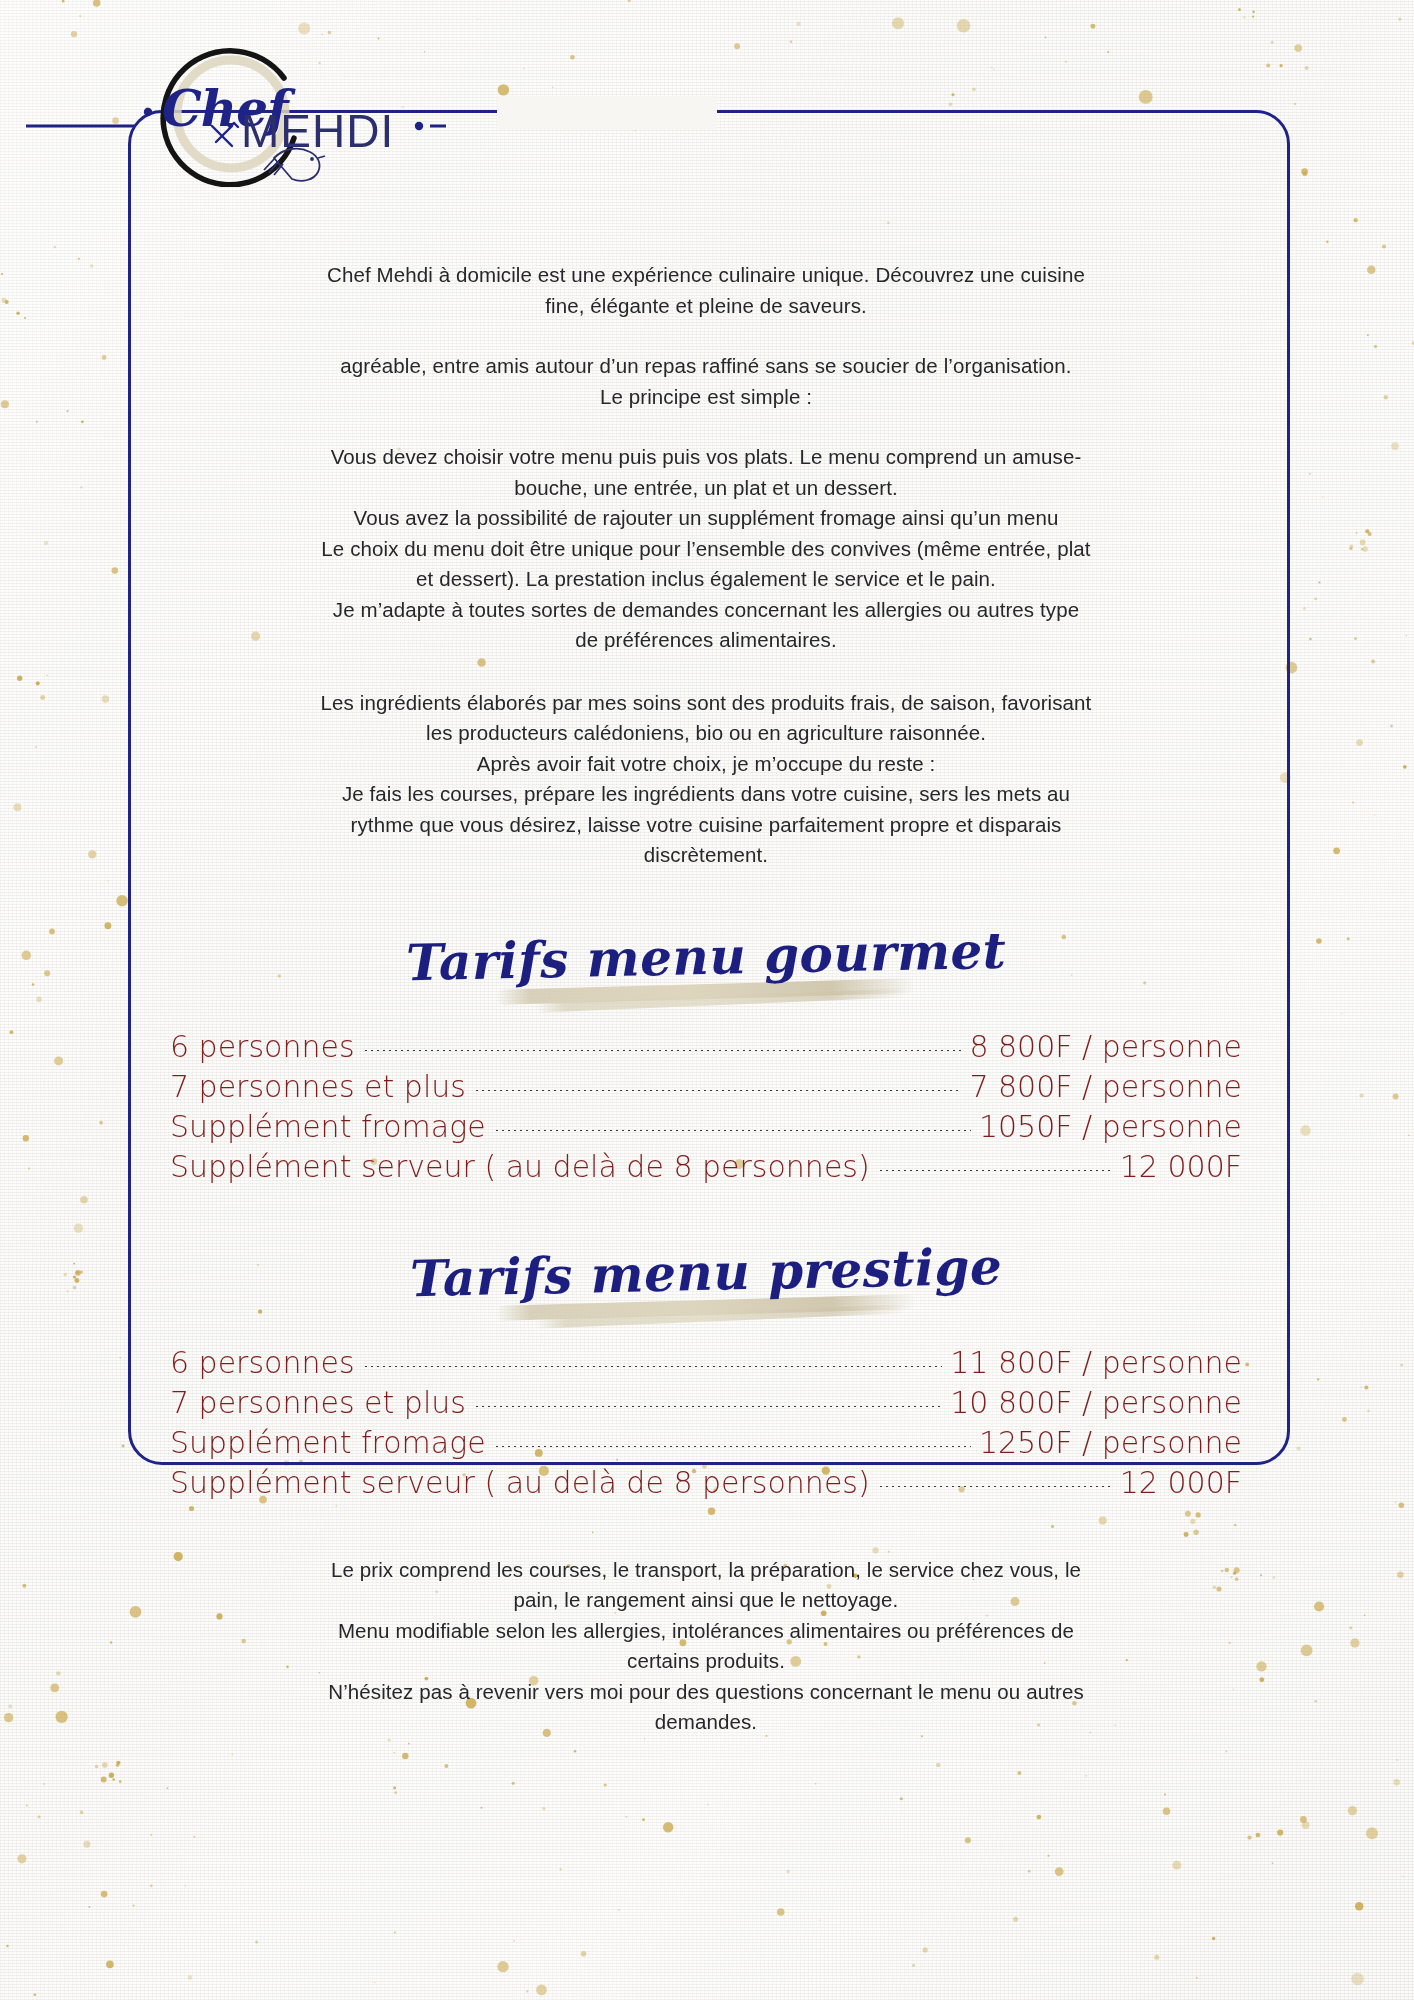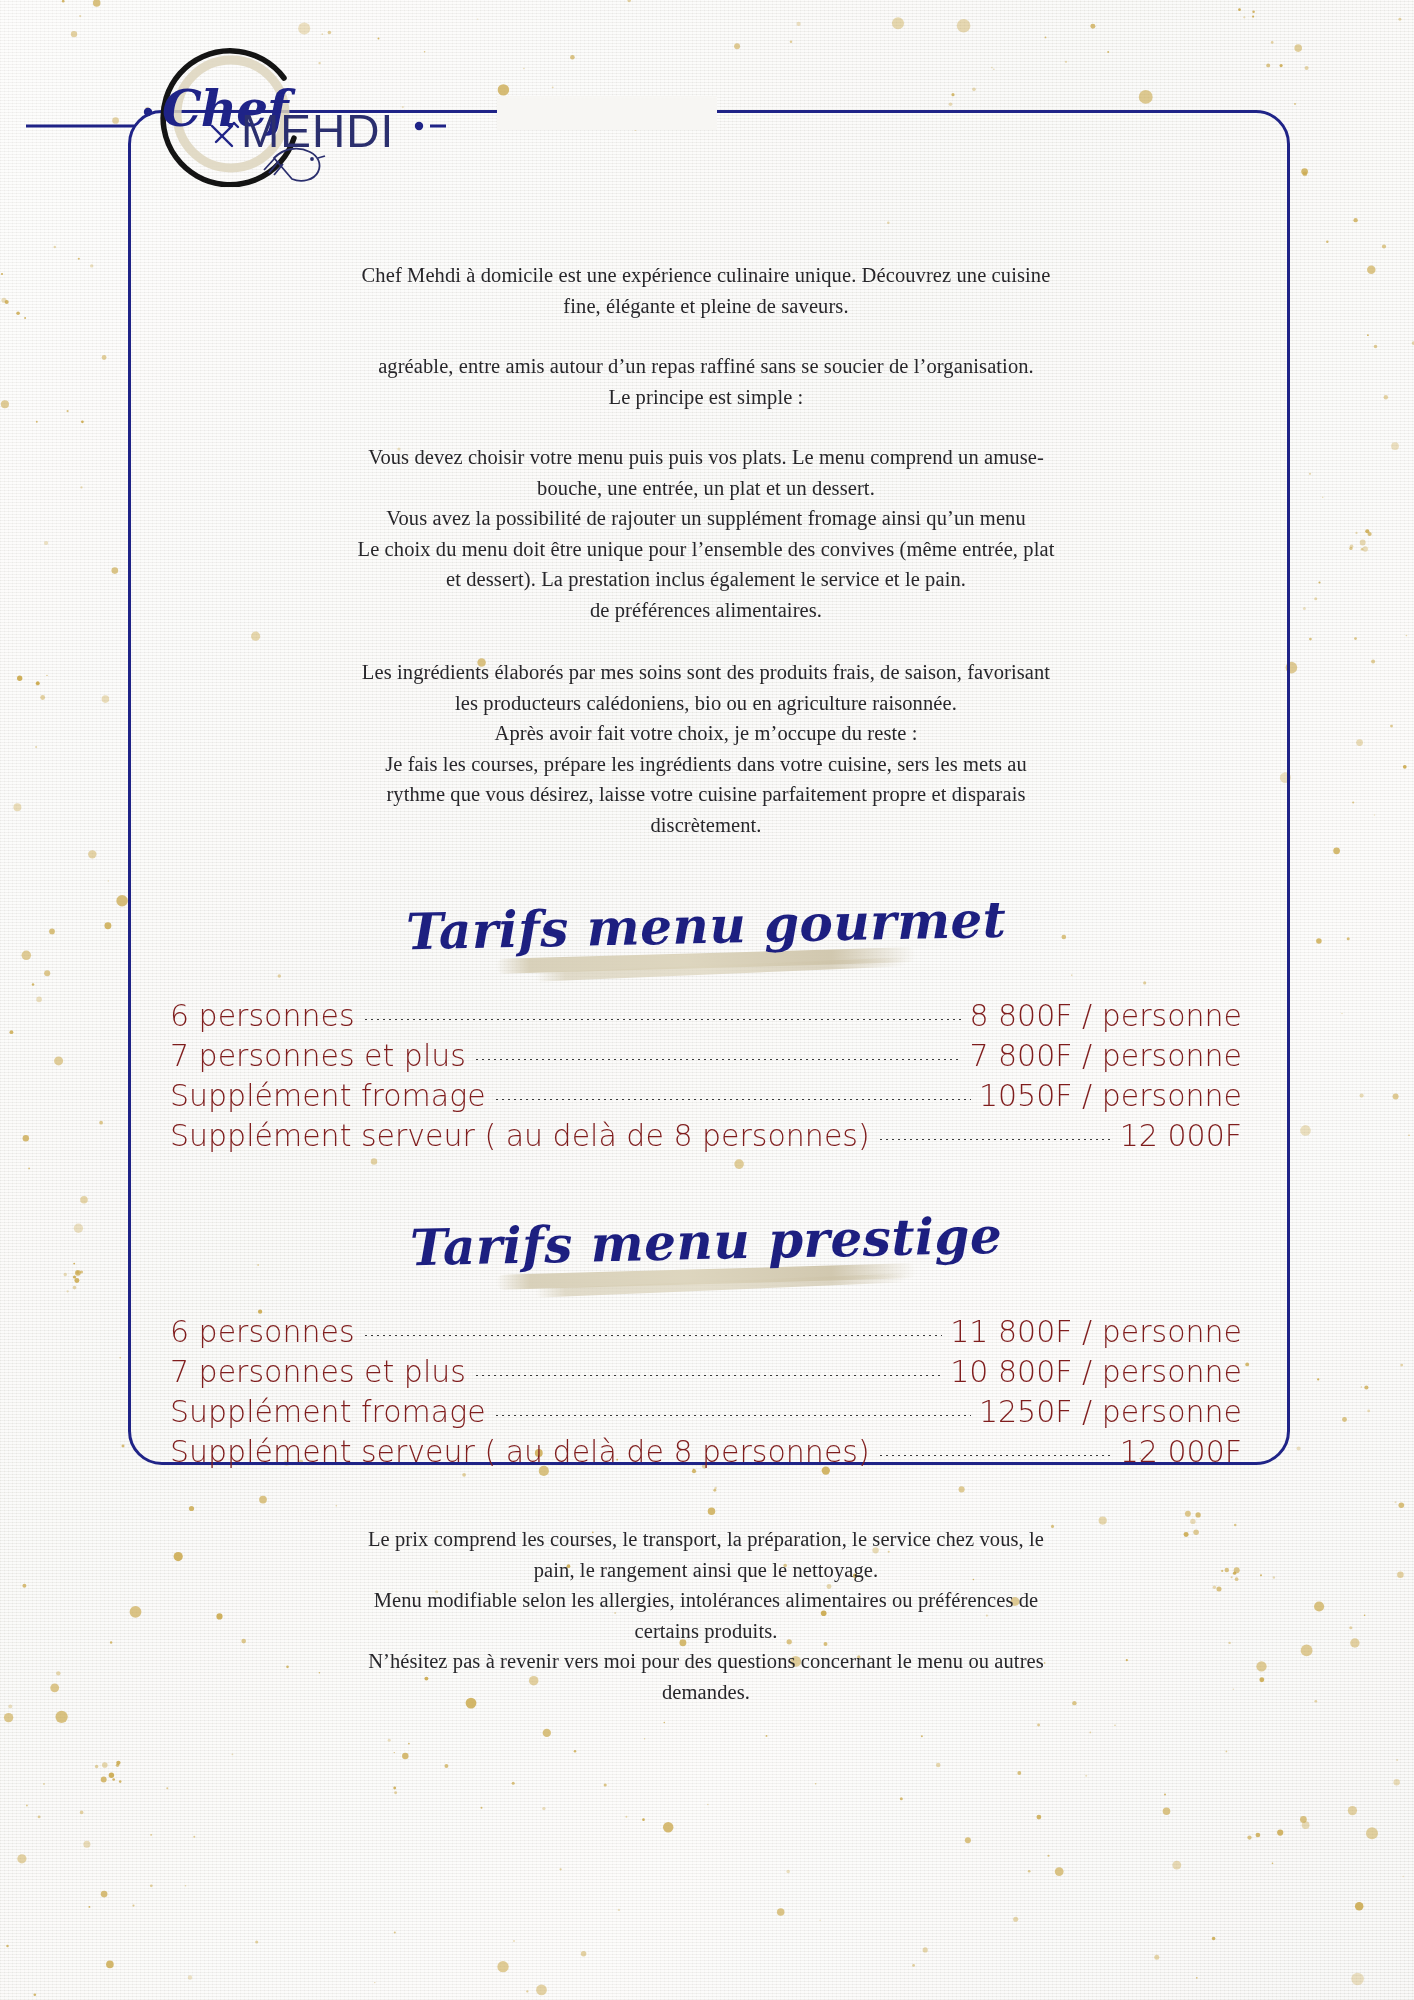--- a/index.html
+++ b/index.html
@@ -84,21 +84,21 @@
     position: absolute;
     left: 128px;
     top: 110px;
     width: 1156px;
     z-index: 5;
   }
 
   .para-block {
     text-align: center;
     color: #27262a;
-    font-family: Liberation Serif, serif;
+    font-family: Liberation Sans, sans-serif;
     font-size: 20.5px;
     line-height: 30.5px;
     font-weight: 300;
     letter-spacing: 0.1px;
   }
   .para-block .line { display: block; white-space: nowrap; }
 
   #intro-1 { margin-top: 150px; }
   #intro-2 { margin-top: 30px; }
   #intro-3 { margin-top: 30px; }
@@ -585,20 +585,21 @@
   <div class="para-block" id="intro-2">
       <span class="line">agréable, entre amis autour d’un repas raffiné sans se soucier de l’organisation.</span>
       <span class="line">Le principe est simple :</span>
     </div>
   <div class="para-block" id="intro-3">
       <span class="line">Vous devez choisir votre menu puis puis vos plats. Le menu comprend un amuse-</span>
       <span class="line">bouche, une entrée, un plat et un dessert.</span>
       <span class="line">Vous avez la possibilité de rajouter un supplément fromage ainsi qu’un menu</span>
       <span class="line">Le choix du menu doit être unique pour l’ensemble des convives (même entrée, plat</span>
       <span class="line">et dessert). La prestation inclus également le service et le pain.</span>
+      <span class="line">Je m’adapte à toutes sortes de demandes concernant les allergies ou autres type</span>
       <span class="line">de préférences alimentaires.</span>
     </div>
   <div class="para-block" id="intro-4">
       <span class="line">Les ingrédients élaborés par mes soins sont des produits frais, de saison, favorisant</span>
       <span class="line">les producteurs calédoniens, bio ou en agriculture raisonnée.</span>
       <span class="line">Après avoir fait votre choix, je m’occupe du reste :</span>
       <span class="line">Je fais les courses, prépare les ingrédients dans votre cuisine, sers les mets au</span>
       <span class="line">rythme que vous désirez, laisse votre cuisine parfaitement propre et disparais</span>
       <span class="line">discrètement.</span>
     </div>

